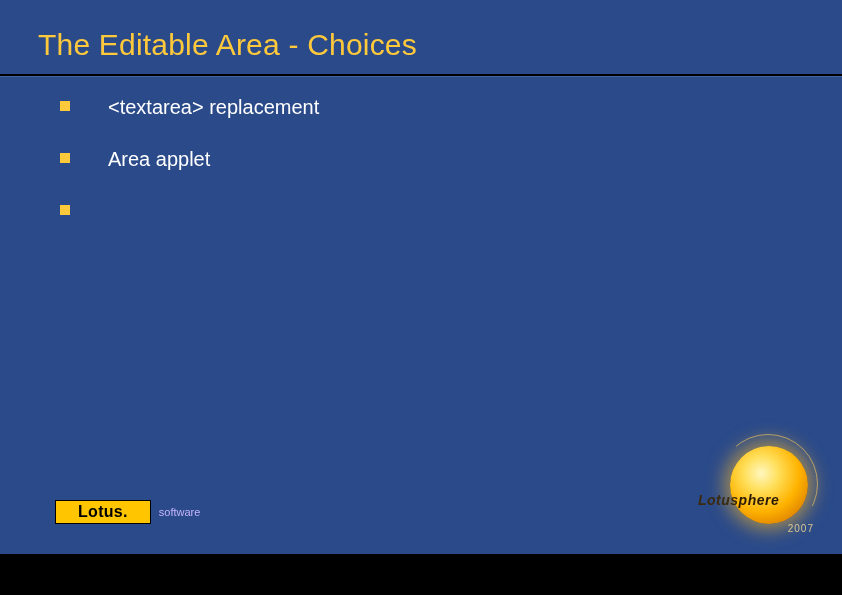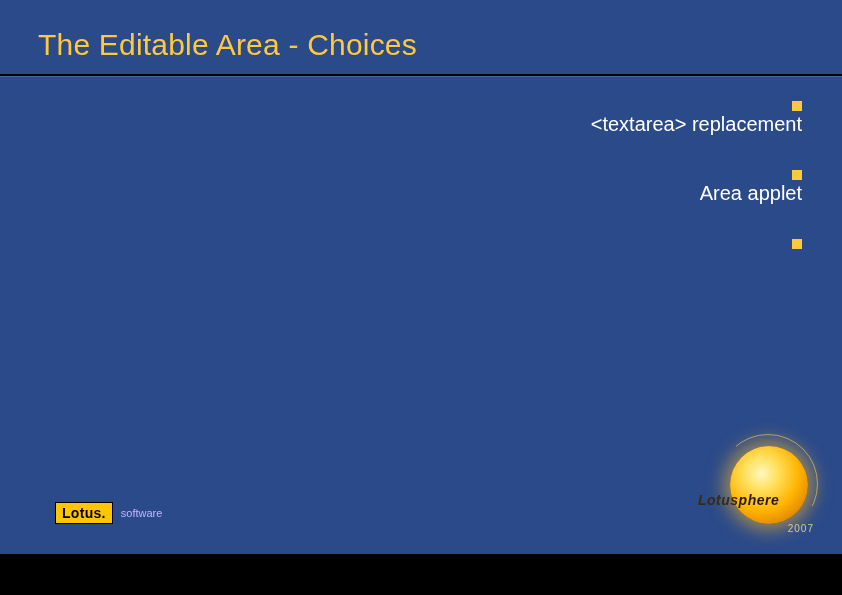--- a/index.html
+++ b/index.html
@@ -41,23 +41,22 @@
     box-shadow: 0 1px 0 rgba(120,150,200,0.35);
   }
   .bullets {
     position: absolute;
     top: 94px;
     left: 60px;
     right: 40px;
   }
   .bullet-row {
     display: flex;
-    align-items: flex-end;
+    align-items: flex-start;
     margin-bottom: 26px;
-    flex-direction: column;
   }
   .square {
     width: 10px;
     height: 10px;
     background: #ffc93c;
     margin-top: 7px;
     flex: 0 0 auto;
   }
   .bullet-text {
     color: #ffffff;
@@ -70,22 +69,22 @@
     position: absolute;
     left: 55px;
     bottom: 30px;
     display: flex;
     align-items: center;
   }
   .lotus-mark {
     background: #ffc600;
     color: #000;
     font-weight: 700;
-    font-size: 14px;
-    padding: 2px 6px;
+    font-size: 16px;
+    padding: 2px 22px;
     border: 1px solid #000;
     letter-spacing: 0.3px;
   }
   .lotus-software {
     color: #c4b5fd;
     font-size: 11px;
     margin-left: 8px;
     font-weight: 400;
   }
 

